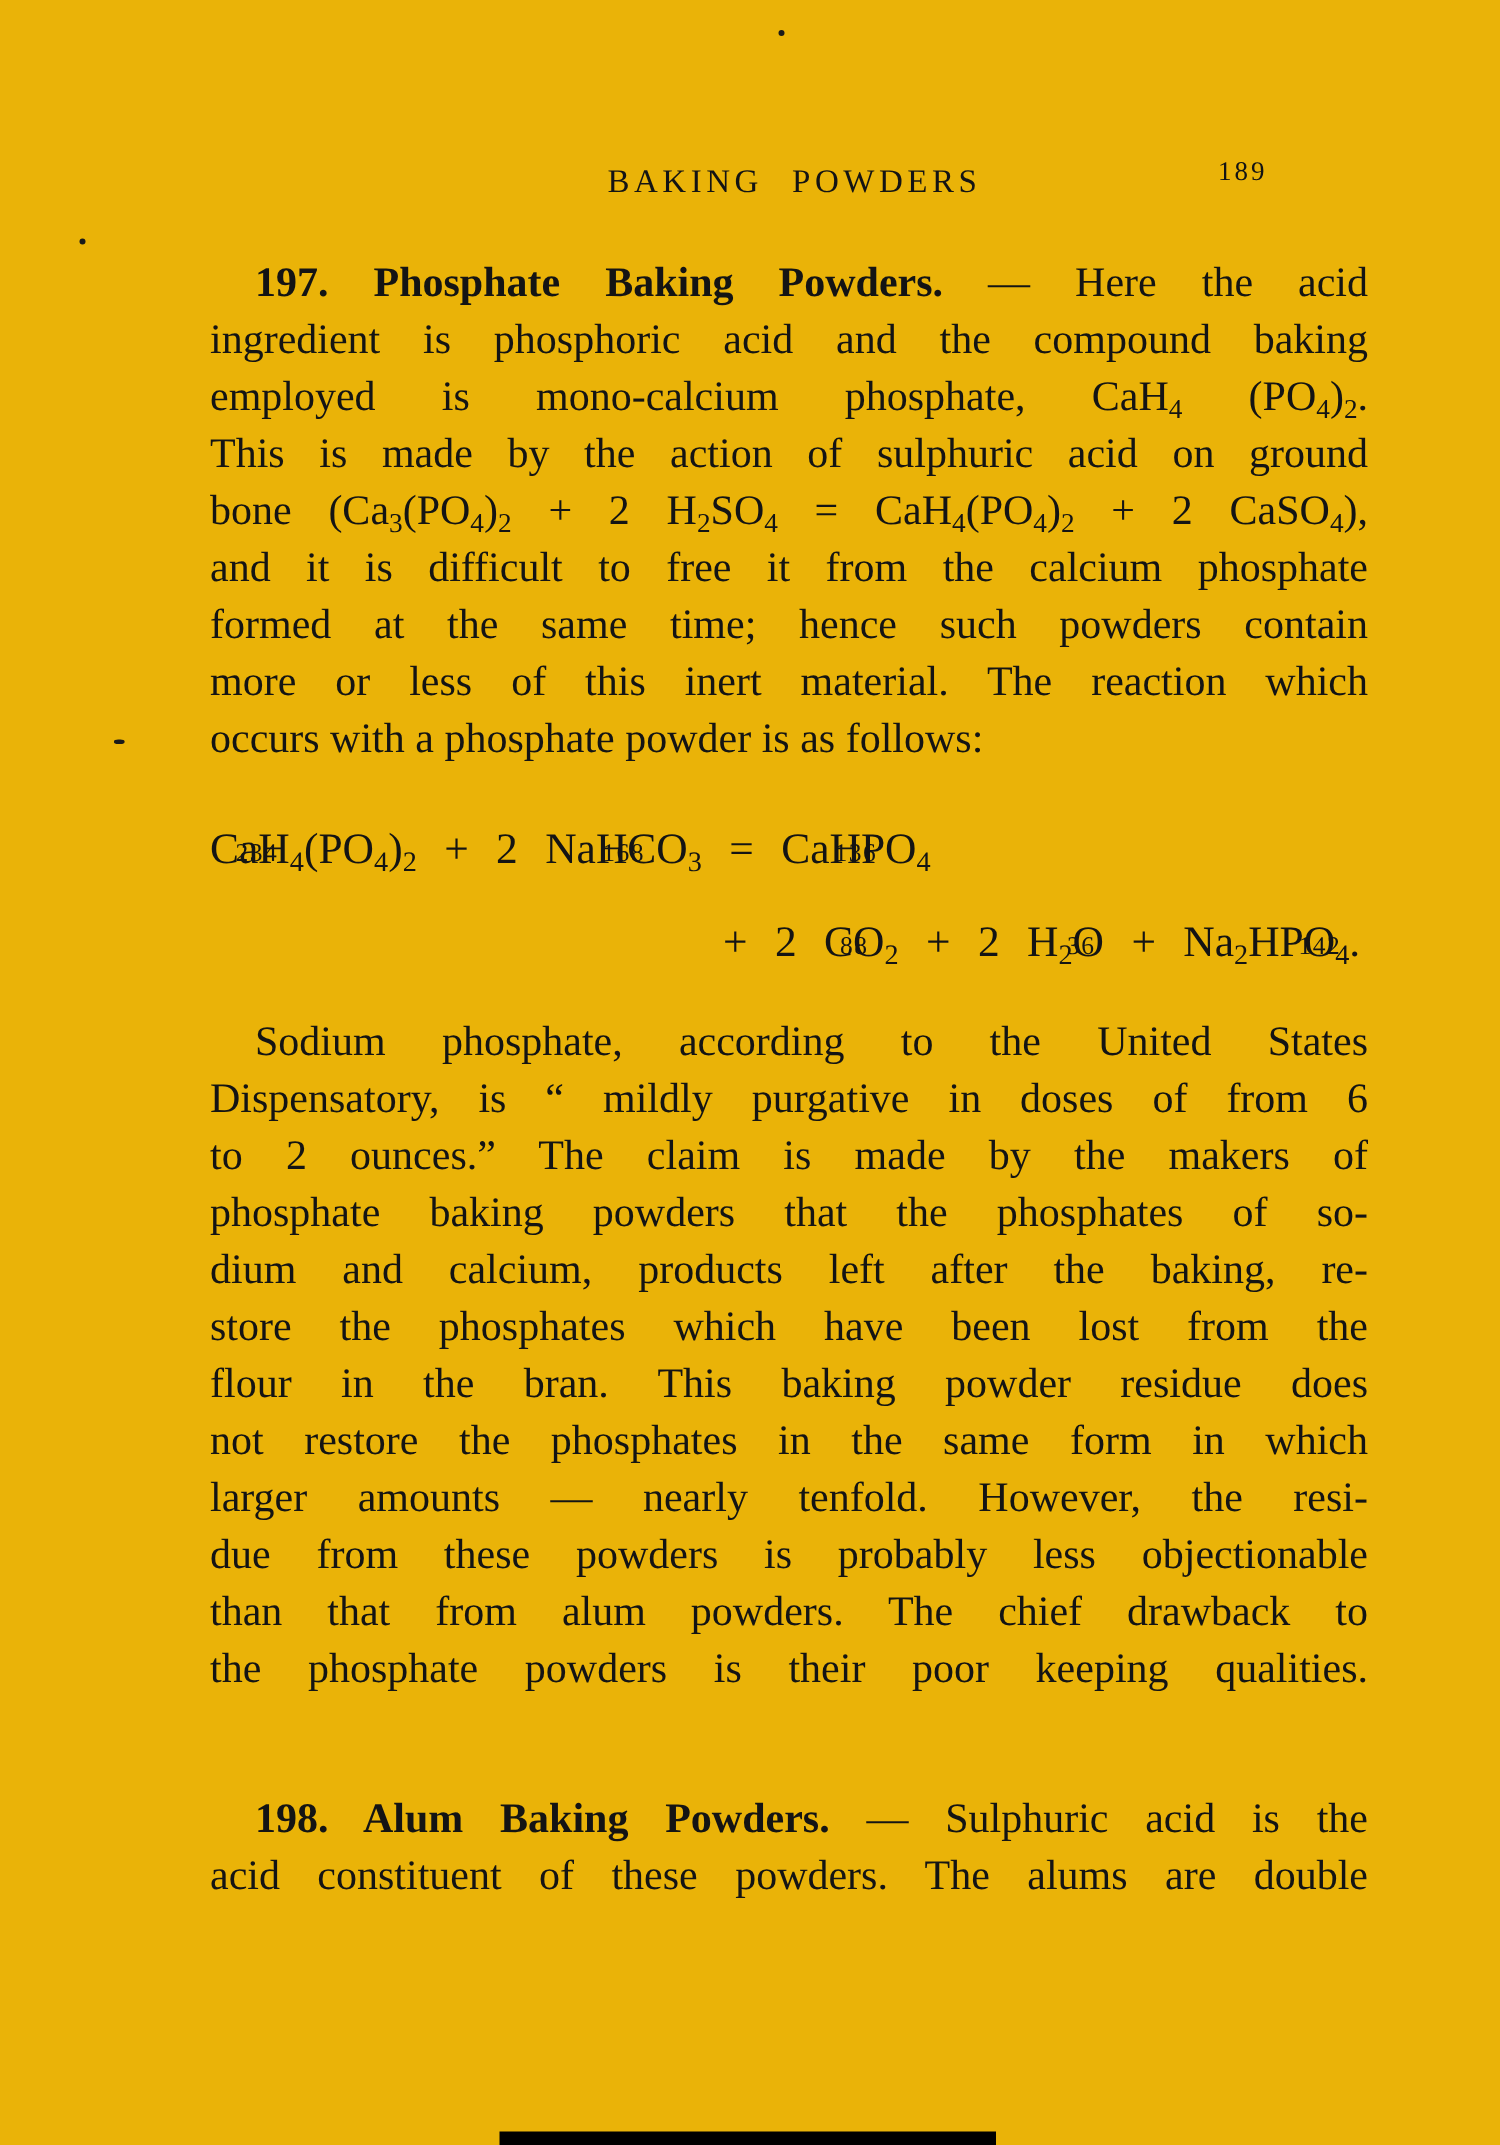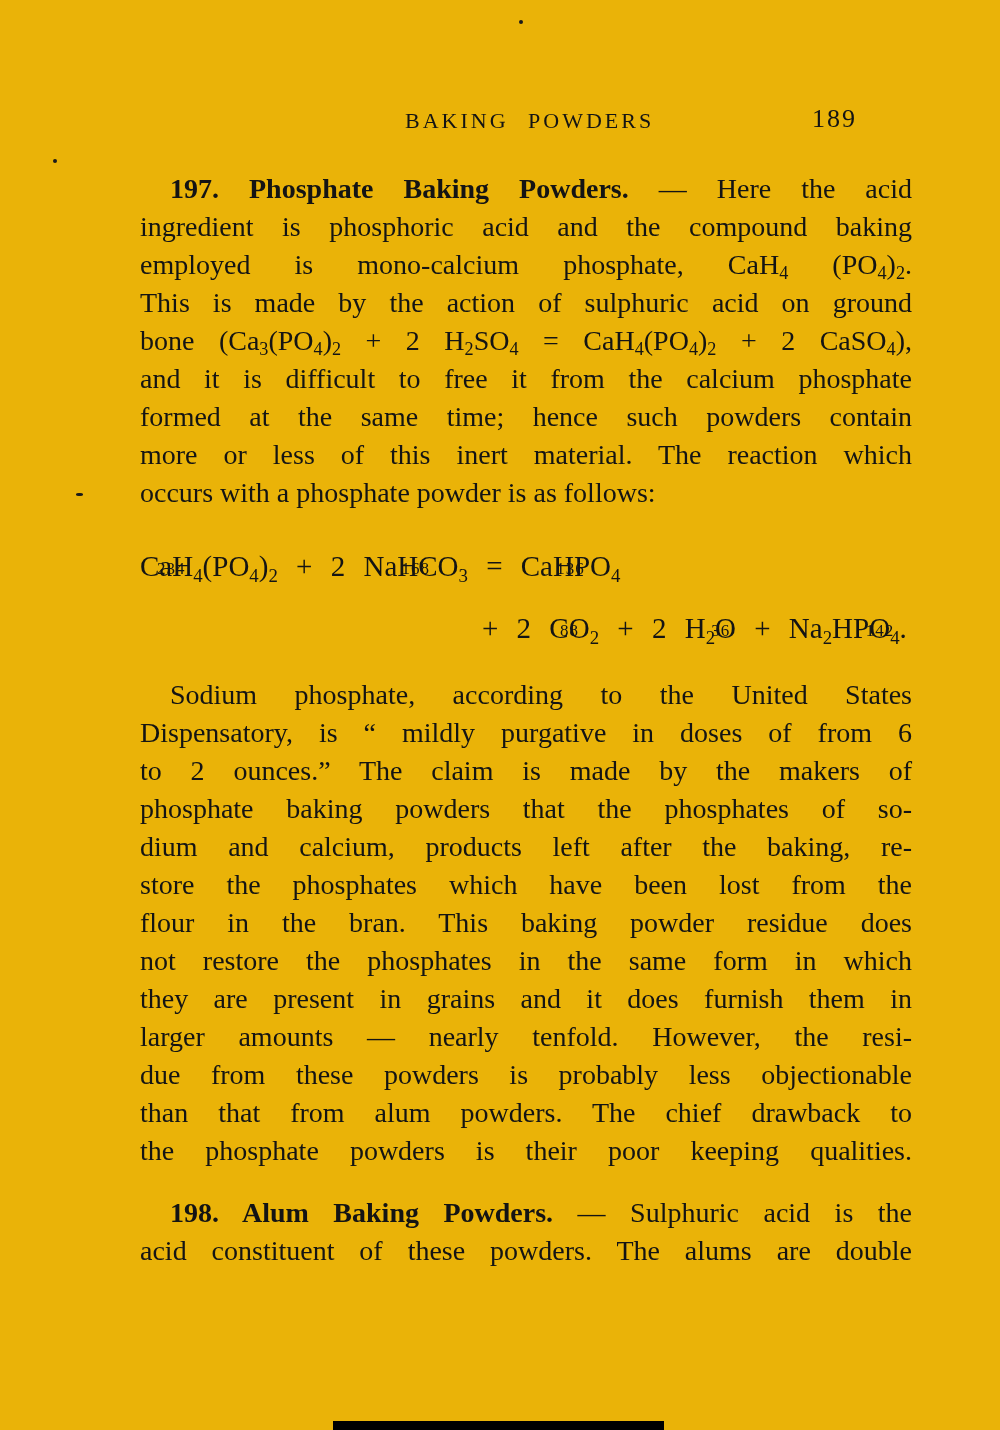--- a/index.html
+++ b/index.html
@@ -4,21 +4,21 @@
 <style>
   html,body{margin:0;padding:0;background:#ffffff;}
   .page{
     position:relative;width:1000px;height:1430px;background:#eab308;overflow:hidden;
     font-family:"Liberation Serif","DejaVu Serif",serif;color:#141414;
   }
   .header-title{
     position:absolute;top:108px;left:405px;font-size:22px;letter-spacing:3px;
     word-spacing:11px;white-space:nowrap;
   }
-  .page-number{position:absolute;top:104px;left:812px;font-size:26px;letter-spacing:2px;}
+  .page-number{position:absolute;top:104px;left:812px;font-size:18px;letter-spacing:2px;}
   .para{position:absolute;left:140px;width:772px;font-size:28px;line-height:38px;}
   .p197{top:170px;}
   .psod{top:676px;}
   .p198{top:1194px;}
   .line{text-align:justify;text-align-last:justify;}
   .line.first{padding-left:30px;}
   .line.lastfree{text-align-last:left;}
   b{font-weight:bold;margin-top:20px;}
   sub{font-size:0.65em;vertical-align:-0.3em;line-height:0;}
   .eq-line{position:absolute;white-space:nowrap;font-size:29px;word-spacing:11px;}
@@ -62,21 +62,20 @@
 
   <div class="para psod">
       <div class="line first">Sodium phosphate, according to the United States</div>
       <div class="line">Dispensatory, is “ mildly purgative in doses of from 6</div>
       <div class="line">to 2 ounces.”  The claim is made by the makers of</div>
       <div class="line">phosphate baking powders that the phosphates of so-</div>
       <div class="line">dium and calcium, products left after the baking, re-</div>
       <div class="line">store the phosphates which have been lost from the</div>
       <div class="line">flour in the bran.  This baking powder residue does</div>
       <div class="line">not restore the phosphates in the same form in which</div>
-      <div class="line">they are present in grains and it does furnish them in</div>
       <div class="line">larger amounts — nearly tenfold.  However, the resi-</div>
       <div class="line">due from these powders is probably less objectionable</div>
       <div class="line">than that from alum powders.  The chief drawback to</div>
       <div class="line">the phosphate powders is their poor keeping qualities.</div>
     </div>
 
   <div class="para p198">
       <div class="line first"><b>198. Alum Baking Powders.</b> — Sulphuric acid is the</div>
       <div class="line">acid constituent of these powders.  The alums are double</div>
     </div>

